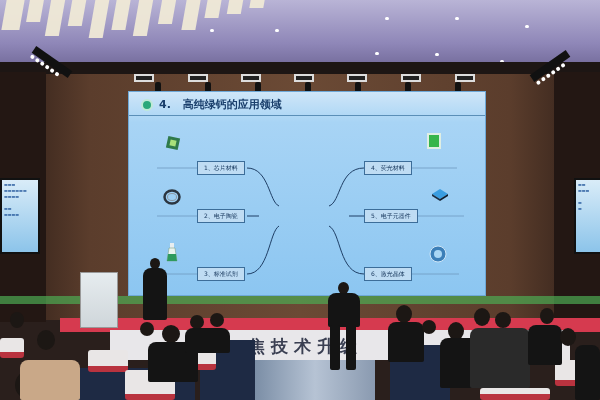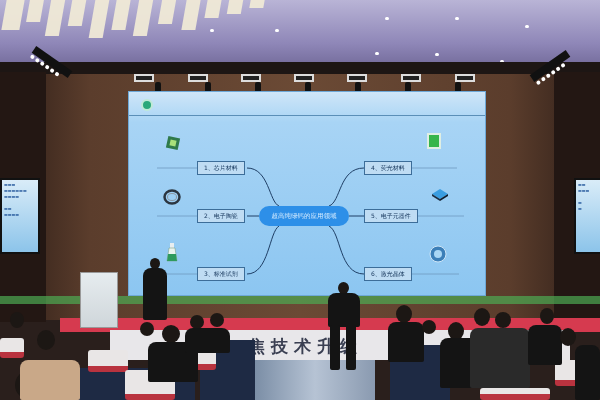--- a/index.html
+++ b/index.html
@@ -90,20 +90,24 @@
   <div class="side-screen" style="left:0">
     <div class="txt">▬▬▬<br>▬▬▬▬▬▬<br>▬▬▬▬<br><br>▬▬<br>▬▬▬▬</div>
   </div>
   <div class="side-screen" style="left:574px;width:30px">
     <div class="txt">▬▬<br>▬▬▬<br><br>▬<br>▬</div>
   </div>
 
   <div class="slide">
     <div class="slide-header">
       <div class="slide-logo"></div>
+      <div class="slide-title">
+        <span>4.</span>
+        <span style="margin-left:8px">高纯绿钙的应用领域</span>
+      </div>
     </div>
 
     <svg class="mindmap" viewBox="0 0 358 205">
       <g fill="none" stroke="#1f3f66" stroke-width="1">
         <path d="M118 76 C140 76,140 110,150 114"></path>
         <path d="M118 124 L130 124"></path>
         <path d="M118 182 C140 182,140 140,150 134"></path>
         <path d="M235 76 C210 76,212 110,200 114"></path>
         <path d="M235 124 L220 124"></path>
         <path d="M235 182 C210 182,212 140,200 134"></path>
@@ -111,21 +115,20 @@
       <g fill="none" stroke="#6e9bc0" stroke-width="0.8">
         <line x1="28" y1="76" x2="68" y2="76"></line>
         <line x1="28" y1="124" x2="68" y2="124"></line>
         <line x1="28" y1="182" x2="68" y2="182"></line>
         <line x1="280" y1="76" x2="328" y2="76"></line>
         <line x1="288" y1="124" x2="335" y2="124"></line>
         <line x1="283" y1="182" x2="330" y2="182"></line>
       </g>
     </svg>
 
-    <div class="center-node">超高纯绿钙的应用领域</div>
 
     <div class="node" style="left:68px;top:69px">1、芯片材料</div>
     <div class="node" style="left:68px;top:117px">2、电子陶瓷</div>
     <div class="node" style="left:68px;top:175px">3、标准试剂</div>
     <div class="node" style="left:235px;top:69px">4、荧光材料</div>
     <div class="node" style="left:235px;top:117px">5、电子元器件</div>
     <div class="node" style="left:235px;top:175px">6、激光晶体</div>
 
     <svg class="icon" style="left:36px;top:43px" width="16" height="16" viewBox="0 0 16 16">
       <rect x="2" y="2" width="12" height="12" fill="#2f7a4a" transform="rotate(12 8 8)"></rect>

